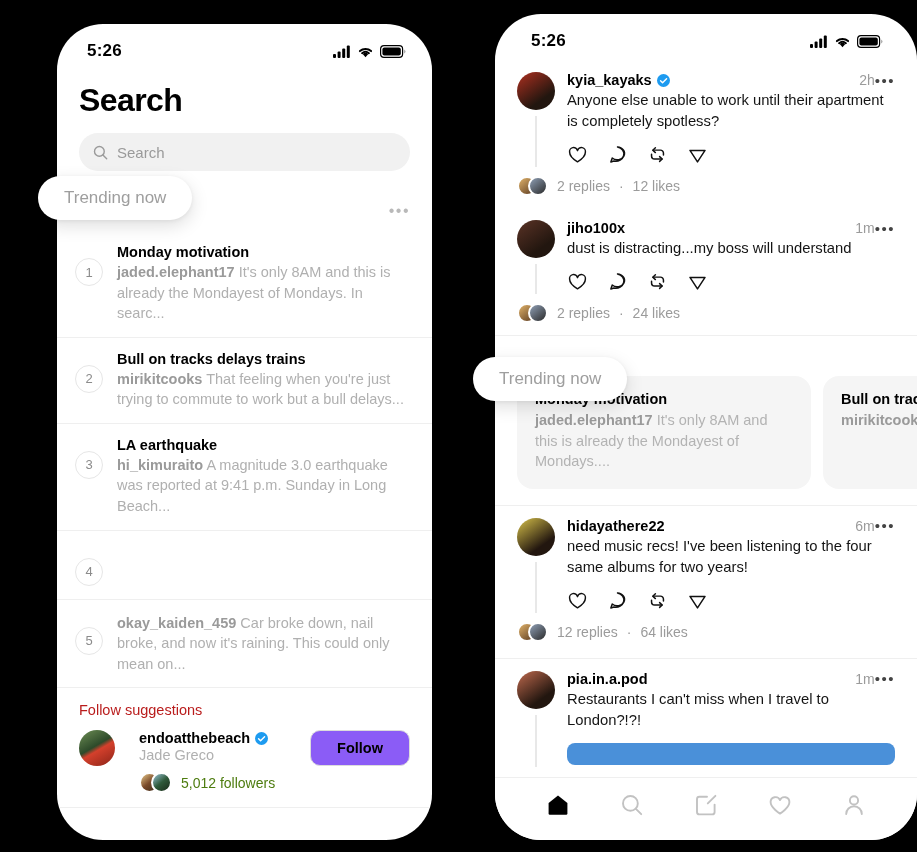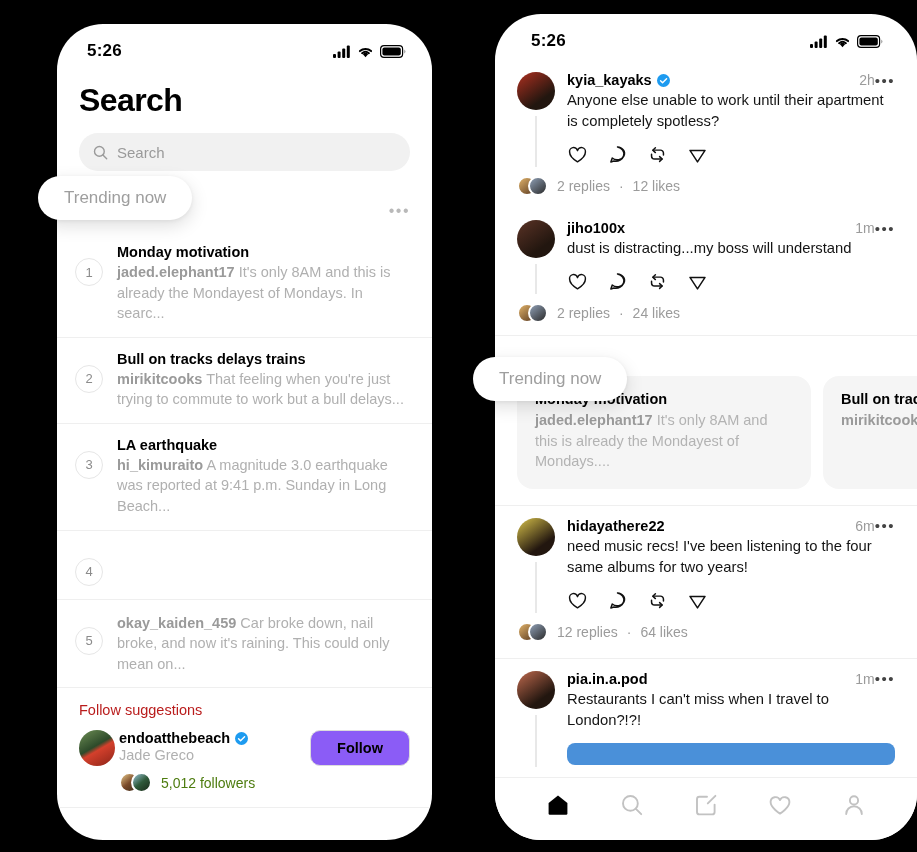--- a/index.html
+++ b/index.html
@@ -58,21 +58,21 @@
     justify-content: center; font-size: 13px; color: #8b8b8b;
     margin-top: 14px;
   }
   .trend-body { flex: 1 1 auto; min-width: 0; }
   .trend-title { font-size: 14.5px; font-weight: bold; color: #000; margin-bottom: 2px; }
   .trend-sub { font-size: 14.5px; color: #b0b0b0; line-height: 1.42; }
   .trend-sub b { color: #9a9a9a; font-weight: bold; }
 
   .follow-sec { border-top: 1px solid #efefef; padding: 14px 22px 0 22px; }
   .follow-sec-label { font-size: 14.5px; color: #b91c1c; margin-bottom: 12px; }
-  .follow-card { display: flex; align-items: flex-start; gap: 4px; padding-bottom: 14px; }
+  .follow-card { display: flex; align-items: flex-start; gap: 24px; padding-bottom: 14px; }
   .avatar { border-radius: 50%; flex: 0 0 auto; overflow: hidden; }
   .fc-mid { flex: 1 1 auto; min-width: 0; }
   .fc-name { font-size: 14.5px; font-weight: bold; color: #000; display: flex; align-items: center; gap: 5px; }
   .fc-real { font-size: 14.5px; color: #b0b0b0; margin-top: 1px; }
   .fc-foll { display: flex; align-items: center; gap: 9px; margin-top: 9px; }
   .stackav { display: flex; }
   .stackav .avatar { border: 2px solid #fff; }
   .stackav .avatar + .avatar { margin-left: -9px; }
   .fc-foll-txt { font-size: 14px; color: #4d7c0f; }
   .follow-btn {

